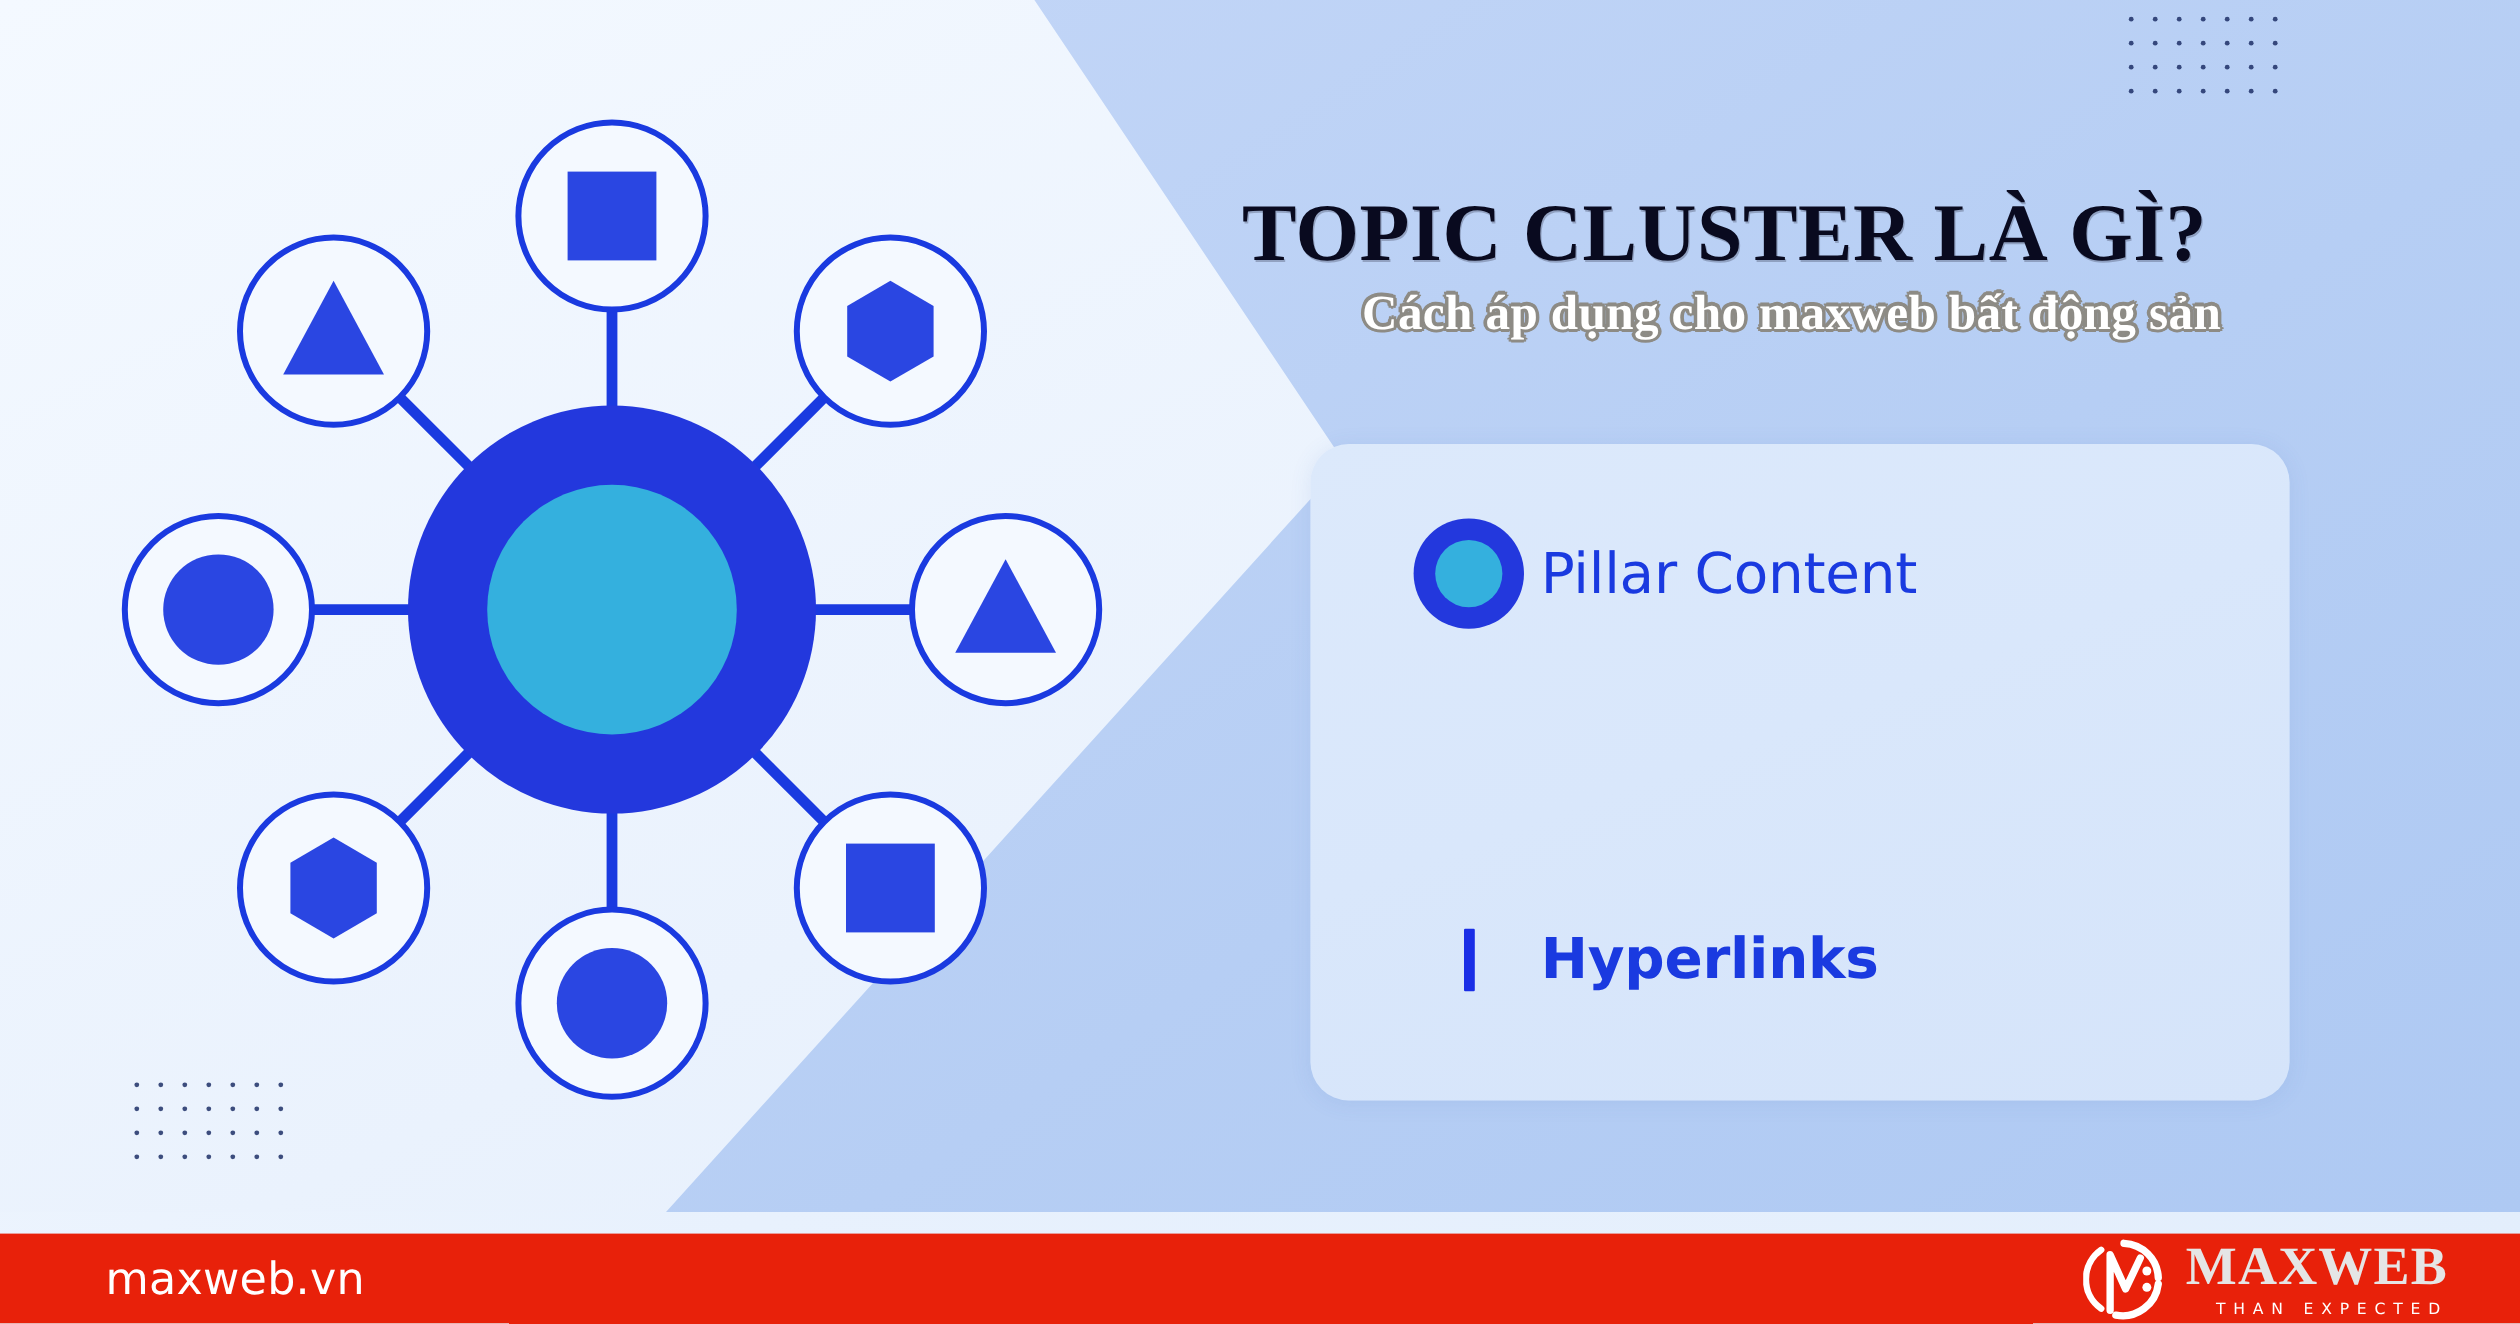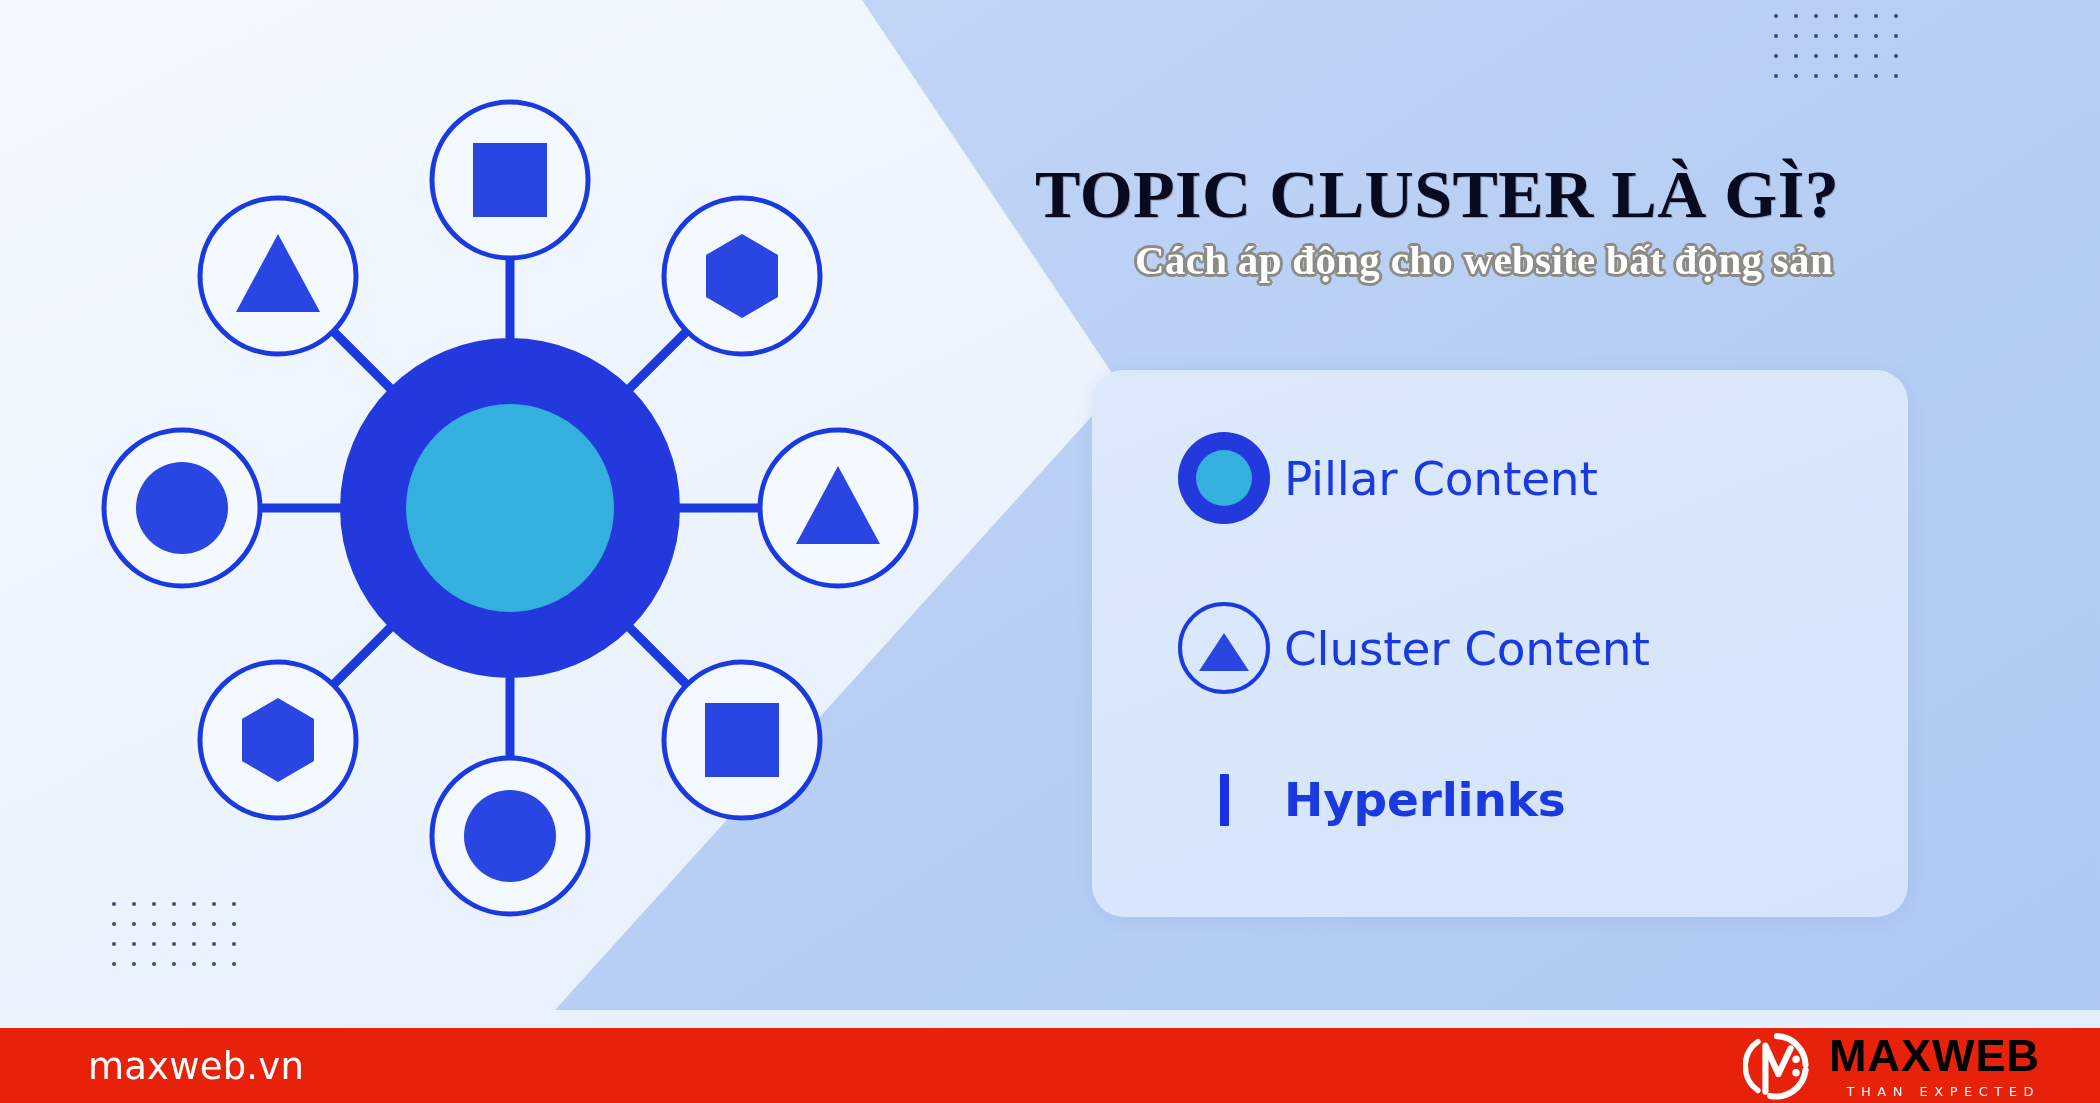--- a/index.html
+++ b/index.html
@@ -74,21 +74,21 @@
   .hyper-bar{width:9px;height:52px;background:#1a2ee6;border-radius:1px;}
 
   
   .footer{position:absolute;left:0;bottom:0;width:2100px;height:75px;background:#e8210a;padding-left:20px;}
   .footer-domain{position:absolute;left:88px;top:50%;transform:translateY(-50%);
     font-family:"DejaVu Sans", sans-serif;font-size:37px;color:#ffffff;letter-spacing:.2px;}
   .brand{position:absolute;right:80px;top:50%;transform:translateY(-50%);
     display:flex;align-items:center;gap:18px;}
   .brand-mark{width:68px;height:68px;}
   .brand-text{display:flex;flex-direction:column;line-height:1;}
-  .brand-name{font-family:Liberation Sans, sans-serif;font-weight:bold;font-size:45px;color:#000000;letter-spacing:1px;}
+  .brand-name{font-family:Liberation Serif, serif;font-weight:bold;font-size:45px;color:#e5e5e5;letter-spacing:1px;}
   .brand-tag{font-family:"DejaVu Sans", sans-serif;font-size:13px;color:#fff;letter-spacing:6.5px;margin-top:7px;text-align:right;}
 </style>
 </head>
 <body>
 
 <div class="stage">
 
   <div class="bg-base"></div>
 
   <svg class="bg-right-shape" width="2100" height="1103" viewBox="0 0 2100 1103">
@@ -223,41 +223,33 @@
       </g>
 
       <g>
         <circle cx="188" cy="188" r="78" fill="#f4f9ff" stroke="#1a3ae0" stroke-width="5"></circle>
         <polygon points="188,146 230,224 146,224" fill="#2a46e2"></polygon>
       </g>
     </svg>
   </div>
 
   <div class="title">TOPIC CLUSTER LÀ GÌ?</div>
-  <div class="subtitle">Cách áp động cho website bất động sản</div>
+  <div class="subtitle">Cách áp dụng cho maxweb bất động sản</div>
 
   <div class="legend-card">
 
     <div class="legend-row" id="legend-row-0">
       <div class="legend-icon">
         <div class="pillar-dot">
             <i></i>
           </div>
       </div>
       <div class="legend-label">Pillar Content</div>
     </div>
 
-    <div class="legend-row" id="legend-row-1">
-      <div class="legend-icon">
-        <div class="cluster-ring">
-            <i></i>
-          </div>
-      </div>
-      <div class="legend-label">Cluster Content</div>
-    </div>
 
     <div class="legend-row" id="legend-row-2">
       <div class="legend-icon">
         <div class="hyper-bar"></div>
       </div>
       <div class="legend-label">Hyperlinks</div>
     </div>
 
   </div>
 

